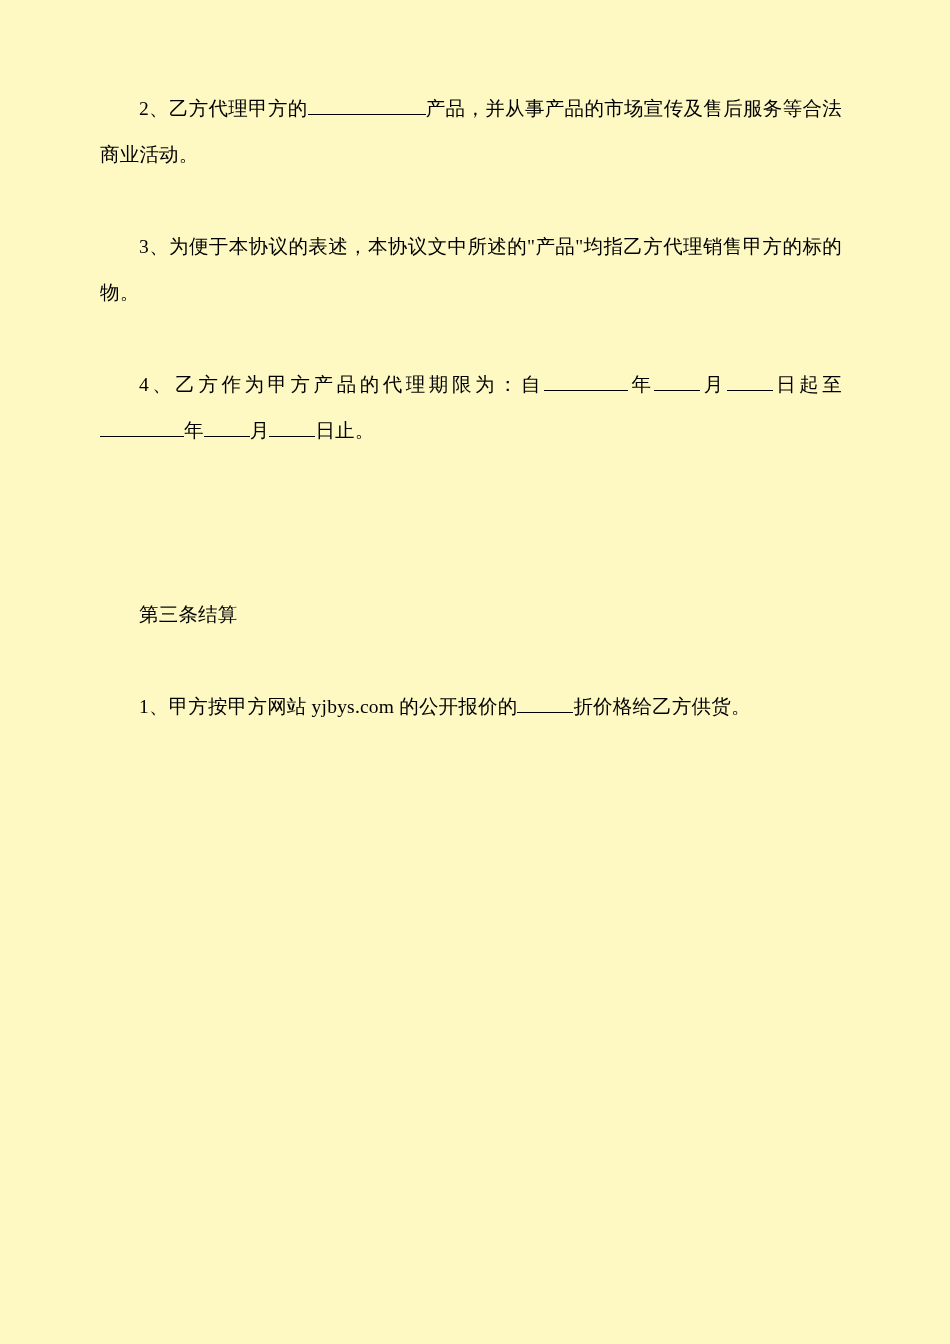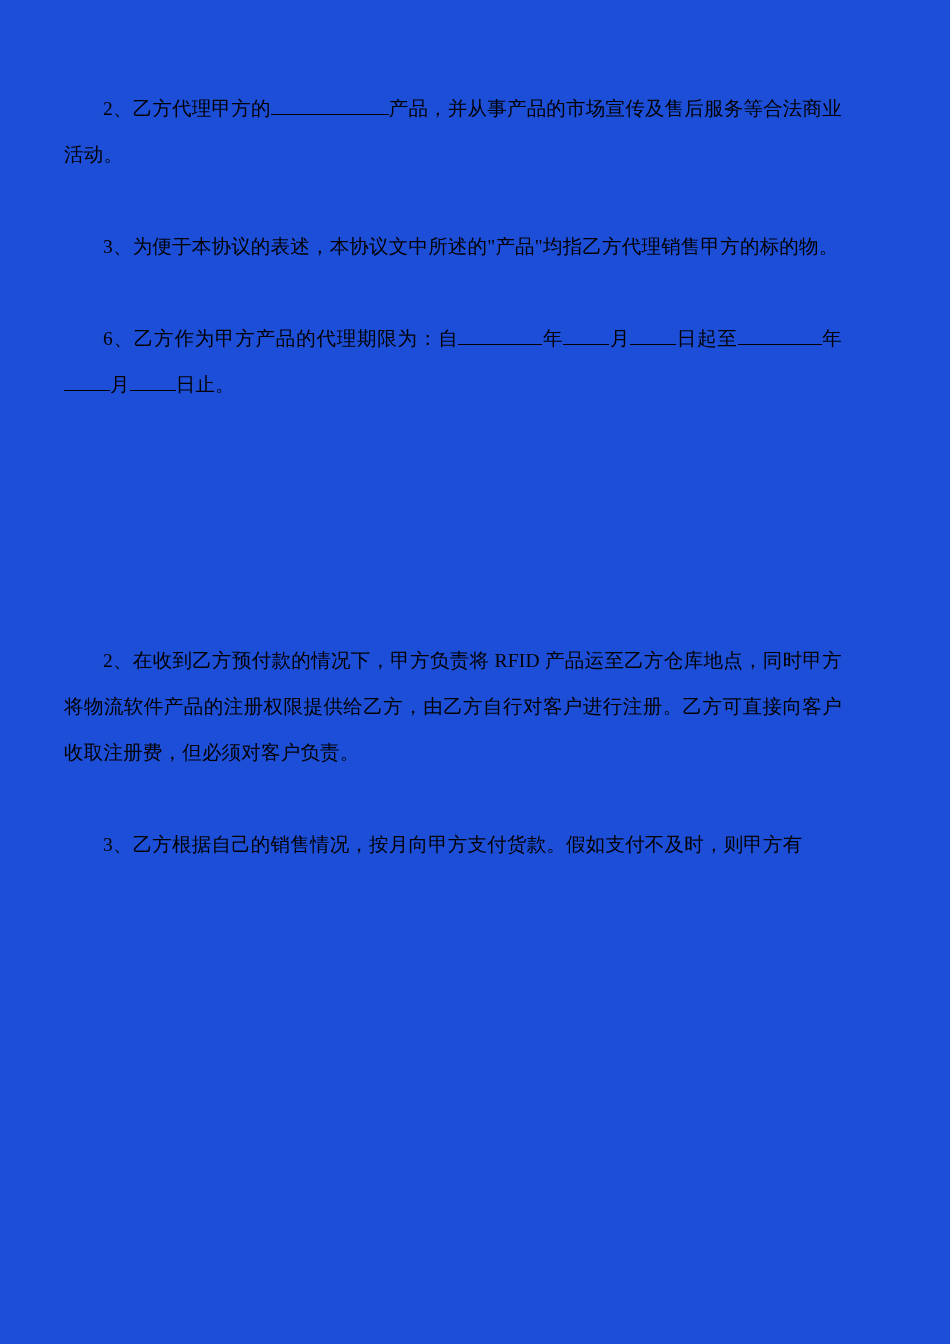--- a/index.html
+++ b/index.html
@@ -11,23 +11,23 @@
     width: 950px;
     height: 1344px;
     font-family: "Liberation Serif", "DejaVu Serif", serif;
     color: #000000;
     overflow: hidden;
   }
   .page {
     position: relative;
     width: 950px;
     height: 1344px;
-    background: #1d4ed8;
+    background: #fef9c3;
     box-sizing: border-box;
-    padding: 86px 108px 60px 64px;
+    padding: 86px 108px 60px 100px;
   }
   .doc-body {
     font-size: 19.5px;
     line-height: 1.0;
   }
   p.para {
     margin: 0 0 0 0;
     text-align: justify;
     text-justify: inter-ideograph;
     line-height: 46px;
@@ -49,23 +49,23 @@
 </style>
 </head>
 <body>
 
 <div class="page">
   <div class="doc-body" id="doc-body">
       <p class="para"><span class="indent"></span><span>2、乙方代理甲方的</span><span class="blank b-xl"></span><span>产品，并从事产品的市场宣传及售后服务等合法商业活动。</span></p>
       <div class="spacer-lg"></div>
       <p class="para"><span class="indent"></span><span>3、为便于本协议的表述，本协议文中所述的"产品"均指乙方代理销售甲方的标的物。</span></p>
       <div class="spacer-lg"></div>
-      <p class="para"><span class="indent"></span><span>6、乙方作为甲方产品的代理期限为：自</span><span class="blank b-lg"></span><span>年</span><span class="blank b-sm"></span><span>月</span><span class="blank b-sm"></span><span>日起至</span><span class="blank b-lg"></span><span>年</span><span class="blank b-sm"></span><span>月</span><span class="blank b-sm"></span><span>日止。</span></p>
+      <p class="para"><span class="indent"></span><span>4、乙方作为甲方产品的代理期限为：自</span><span class="blank b-lg"></span><span>年</span><span class="blank b-sm"></span><span>月</span><span class="blank b-sm"></span><span>日起至</span><span class="blank b-lg"></span><span>年</span><span class="blank b-sm"></span><span>月</span><span class="blank b-sm"></span><span>日止。</span></p>
       <div class="spacer-lg"></div>
       <div class="spacer-lg"></div>
       <div class="spacer-lg"></div>
+      <p class="para"><span class="indent"></span><span>第三条结算</span></p>
+      <div class="spacer-lg"></div>
+      <p class="para"><span class="indent"></span><span>1、甲方按甲方网站 yjbys.com 的公开报价的</span><span class="blank b-md"></span><span>折价格给乙方供货。</span></p>
       <div class="spacer-lg"></div>
       <div class="spacer-lg"></div>
-      <p class="para"><span class="indent"></span><span>2、在收到乙方预付款的情况下，甲方负责将 RFID 产品运至乙方仓库地点，同时甲方将物流软件产品的注册权限提供给乙方，由乙方自行对客户进行注册。乙方可直接向客户收取注册费，但必须对客户负责。</span></p>
-      <div class="spacer-lg"></div>
-      <p class="para"><span class="indent"></span><span>3、乙方根据自己的销售情况，按月向甲方支付货款。假如支付不及时，则甲方有</span></p>
     </div>
 </div>
 
 </body></html>

